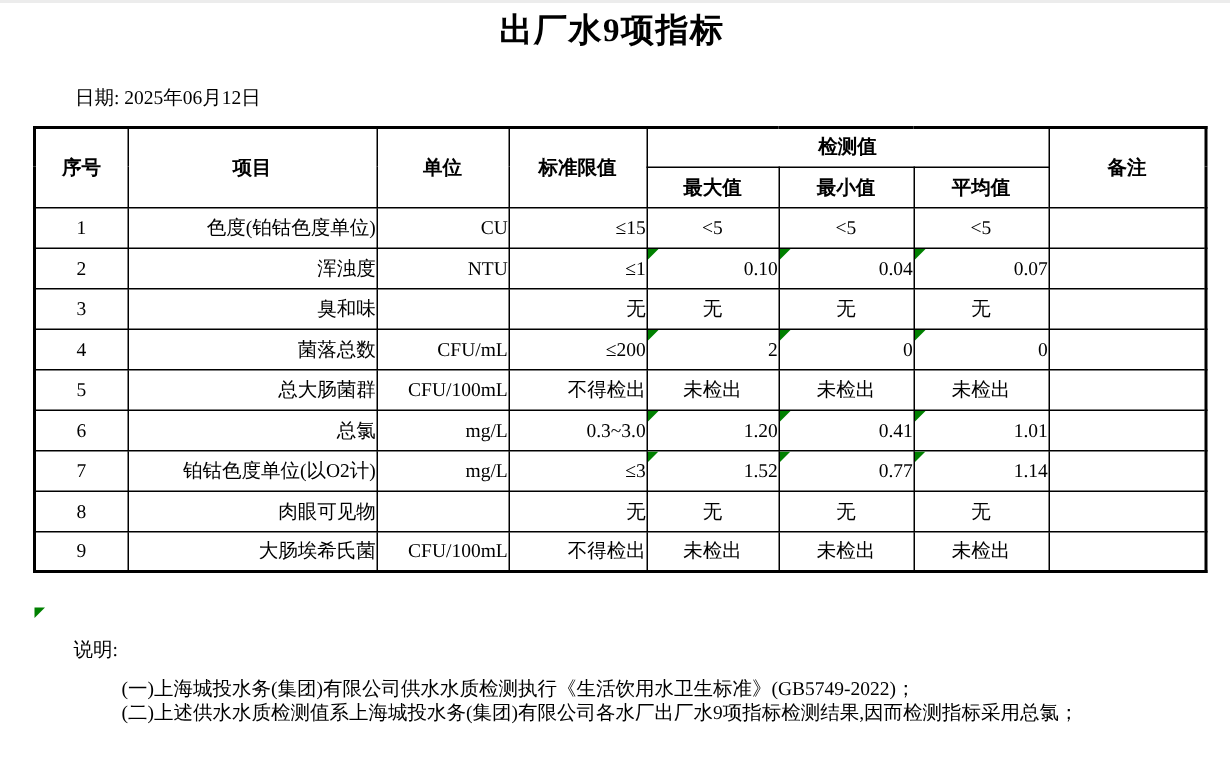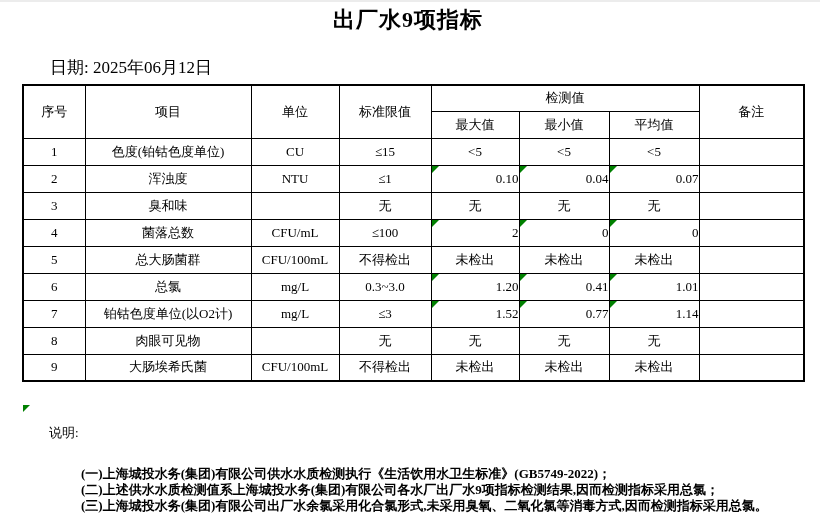--- a/index.html
+++ b/index.html
@@ -6,47 +6,47 @@
   body{
     width:820px;height:520px;position:relative;background:#ffffff;
     font-family:"Liberation Serif","DejaVu Serif",serif;
     color:#000;overflow:hidden;
   }
   .top-edge{position:absolute;top:0;left:0;width:820px;height:2px;background:#ececec;}
   .title{
     position:absolute;top:5px;left:0;width:816px;text-align:center;
     font-size:22px;font-weight:bold;letter-spacing:1px;
   }
-  .date{position:absolute;top:56px;left:50px;font-size:17px;}
+  .date{position:absolute;top:56px;left:50px;font-size:13px;}
   table.report{
     position:absolute;top:84px;left:22px;width:781px;
     border-collapse:collapse;table-layout:fixed;
     border:2px solid #000;
   }
   table.report th,table.report td{
     border:1px solid #000;font-size:13px;font-weight:normal;
     padding:0;overflow:hidden;white-space:nowrap;vertical-align:middle;
   }
-  table.report th{font-weight:normal;text-align:center;}
+  table.report th{font-weight:bold;text-align:center;}
   tr.hdr1{height:26px;}
   tr.hdr2{height:27px;}
   tr.datarow{height:27px;}
   td.c-center{text-align:center;}
-  td.c-left{text-align:center;padding-left:3px;margin-top:11px;}
+  td.c-left{text-align:right;padding-left:3px;margin-top:11px;}
   td.flagcell{position:relative;text-align:right;}
   .tri{
     position:absolute;top:0;left:0;width:0;height:0;
     border-style:solid;border-width:7px 7px 0 0;
   }
   .stray-tri{
     position:absolute;top:405px;left:23px;width:0;height:0;
     border-style:solid;border-width:7px 7px 0 0;
   }
   .notes-label{position:absolute;top:424px;left:49px;font-size:13px;}
-  .notes{position:absolute;top:466px;left:81px;font-size:13px;line-height:16px;font-weight:bold;}
+  .notes{position:absolute;top:451px;left:81px;font-size:13px;line-height:16px;}
   .note-line{white-space:nowrap;}
 </style>
 </head>
 <body>
 
 <div class="top-edge"></div>
 
 <div class="title">出厂水9项指标</div>
 
 <div class="date">日期: 2025年06月12日</div>
@@ -105,21 +105,21 @@
         <td class="c-left">无</td>
         <td class="c-center">无</td>
         <td class="c-center">无</td>
         <td class="c-center">无</td>
         <td class="c-center"></td>
       </tr>
       <tr class="datarow">
         <td class="c-center">4</td>
         <td class="c-left">菌落总数</td>
         <td class="c-left">CFU/mL</td>
-        <td class="c-left">≤100</td>
+        <td class="c-left">≤200</td>
         <td class="c-center flagcell"><span class="tri" style="border-color: rgb(0, 128, 0) transparent transparent;"></span><span>2</span></td>
         <td class="c-center flagcell"><span class="tri" style="border-color: rgb(0, 128, 0) transparent transparent;"></span><span>0</span></td>
         <td class="c-center flagcell"><span class="tri" style="border-color: rgb(0, 128, 0) transparent transparent;"></span><span>0</span></td>
         <td class="c-center"></td>
       </tr>
       <tr class="datarow">
         <td class="c-center">5</td>
         <td class="c-left">总大肠菌群</td>
         <td class="c-left">CFU/100mL</td>
         <td class="c-left">不得检出</td>
@@ -170,14 +170,13 @@
       </tr>
     </tbody>
 </table>
 
 <div class="stray-tri" style="border-color: rgb(0, 128, 0) transparent transparent;"></div>
 
 <div class="notes-label">说明:</div>
 <div class="notes">
   <div class="note-line">(一)上海城投水务(集团)有限公司供水水质检测执行《生活饮用水卫生标准》(GB5749-2022)；</div>
   <div class="note-line">(二)上述供水水质检测值系上海城投水务(集团)有限公司各水厂出厂水9项指标检测结果,因而检测指标采用总氯；</div>
-  <div class="note-line">(三)上海城投水务(集团)有限公司出厂水余氯采用化合氯形式,未采用臭氧、二氧化氯等消毒方式,因而检测指标采用总氯。</div>
 </div>
 
 </body></html>

